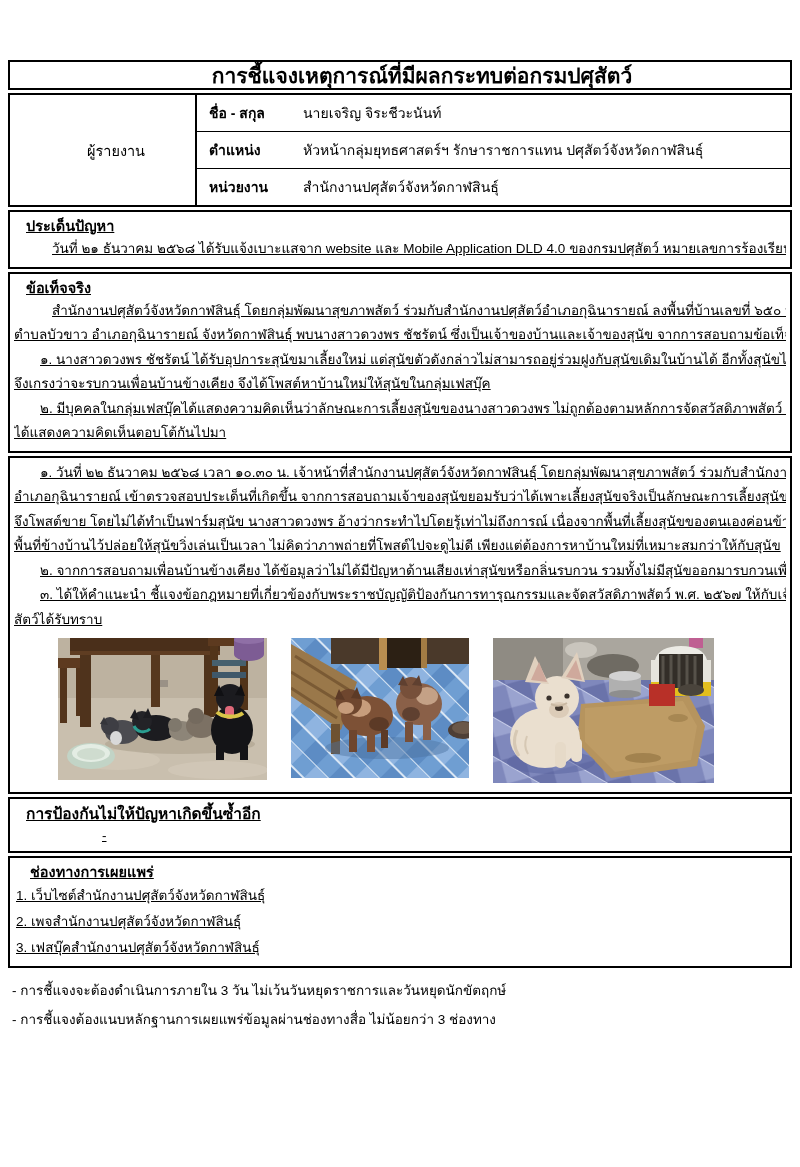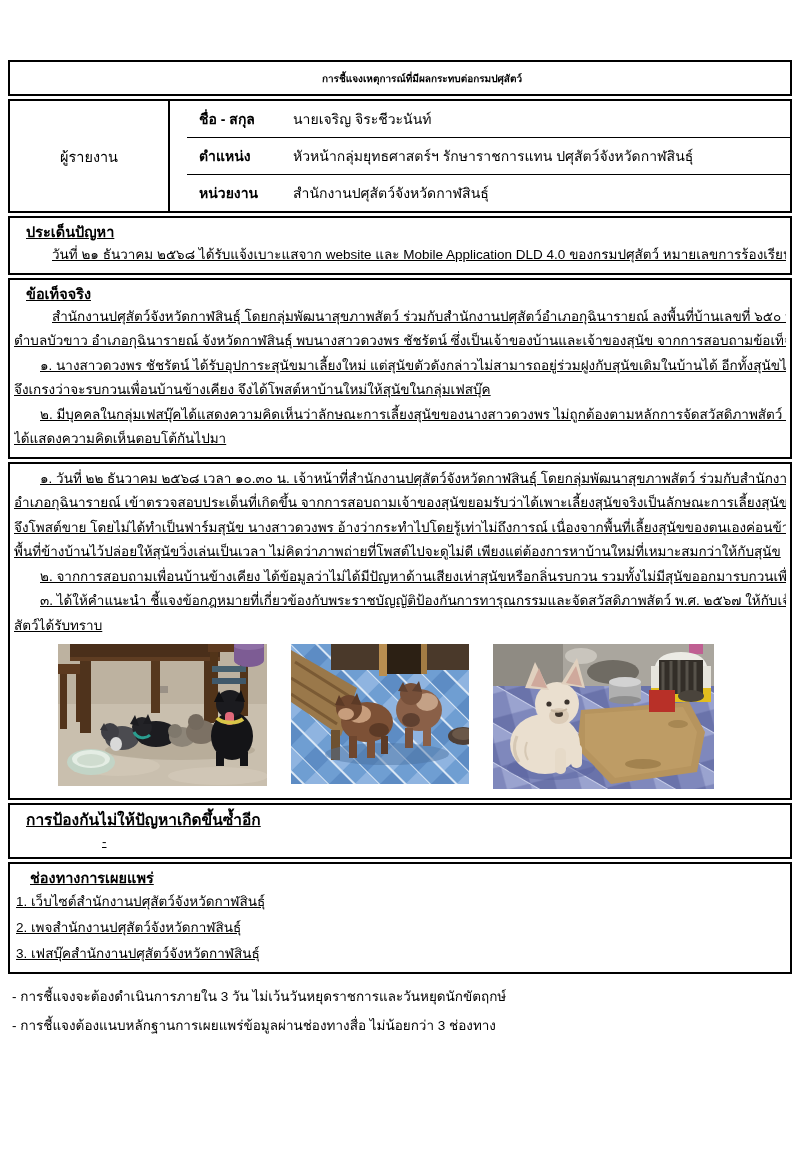--- a/index.html
+++ b/index.html
@@ -3,27 +3,27 @@
 <meta charset="utf-8">
 <style>
   html,body{margin:0;padding:0;}
   body{
     width:800px;height:1167px;background:#ffffff;overflow:hidden;
     font-family:"Liberation Sans","DejaVu Sans",sans-serif;
     color:#000;
   }
   .doc{margin:60px 8px 0 8px;width:784px;box-sizing:border-box;}
   .box{border:2px solid #000;background:#fff;box-sizing:border-box;margin-top:3px;overflow:hidden;}
-  .title-box{height:36px;display:flex;align-items:center;justify-content:center;
-    font-weight:bold;font-size:10px;margin-top:0;padding-left:44px;}
+  .title-box{height:30px;display:flex;align-items:center;justify-content:center;
+    font-weight:bold;font-size:21px;margin-top:0;padding-left:44px;}
   
   .rep{display:flex;}
   .rep-left{width:158px;border-right:2px solid #000;display:flex;align-items:center;
-    justify-content:center;font-size:14.5px;}
-  .rep-right{flex:1;margin-left:17px;}
+    justify-content:center;font-size:14.5px;padding-left:27px;}
+  .rep-right{flex:1;}
   .rep-row{height:36px;display:flex;align-items:center;padding-left:12px;
     border-bottom:1.5px solid #000;font-size:14px;white-space:nowrap;overflow:hidden;}
   .rep-row:last-child{border-bottom:none;}
   .rep-lbl{font-weight:bold;min-width:88px;}
   .rep-val{padding-left:6px;}
   
   .sec{padding:3px 4px 5px 4px;font-size:13.5px;text-decoration:underline;}
   .sec-h{font-weight:bold;font-size:14.5px;line-height:22px;padding-left:12px;
     white-space:nowrap;overflow:hidden;}
   .sec-h.big{font-size:15.5px;line-height:24px;}

